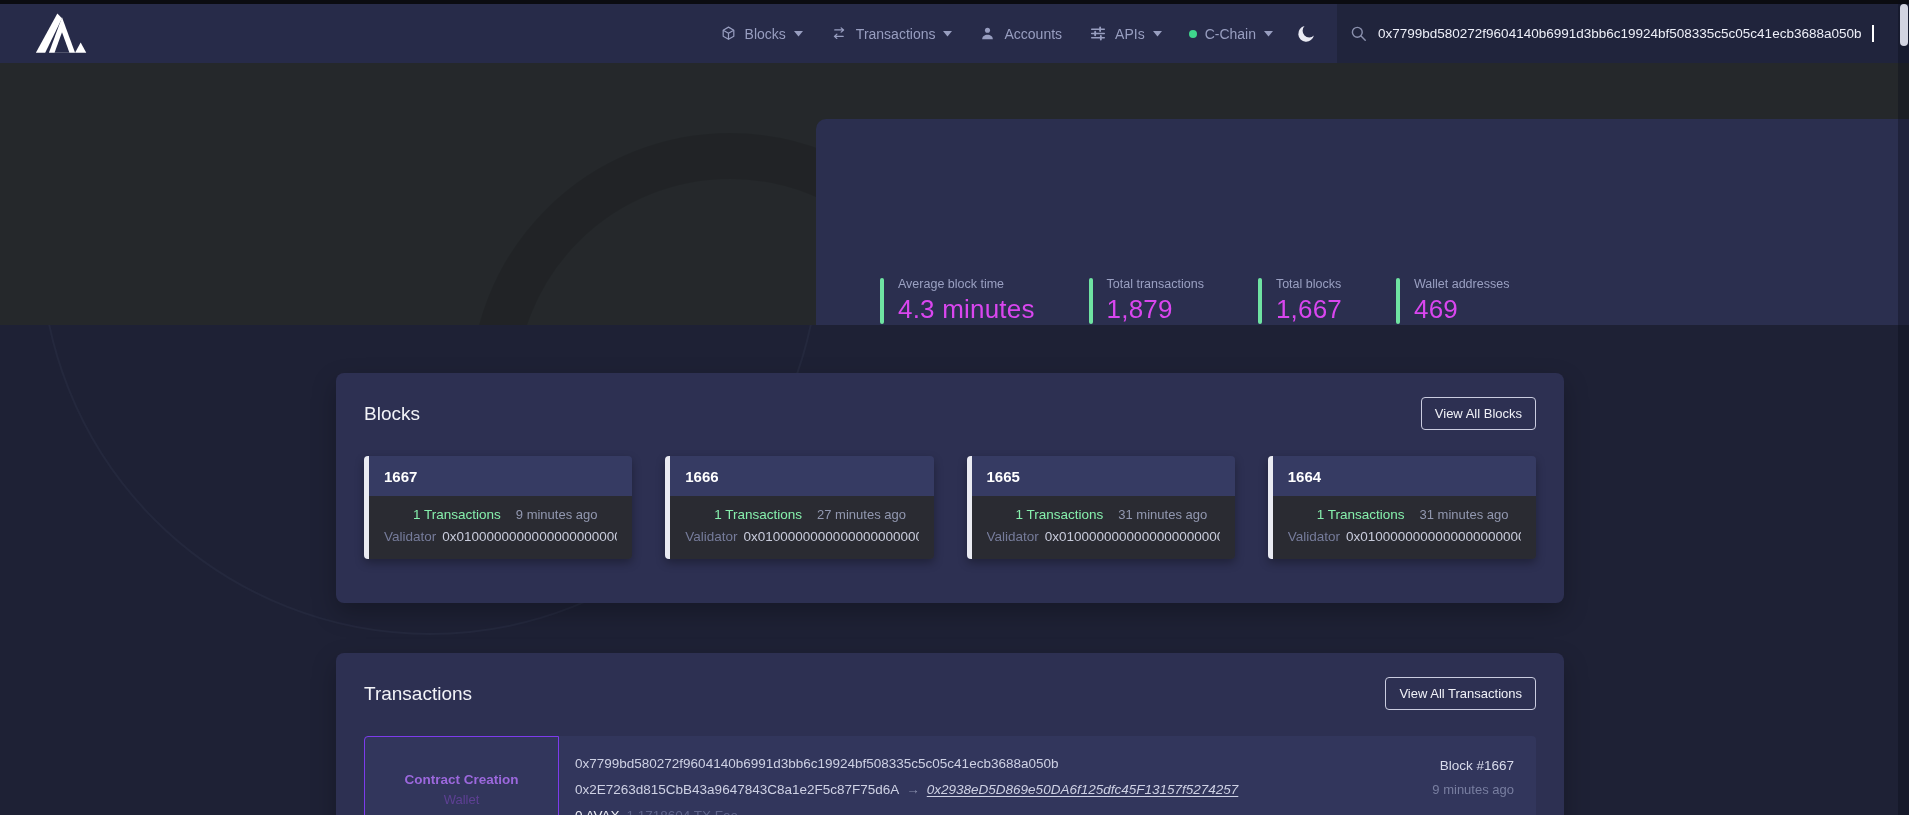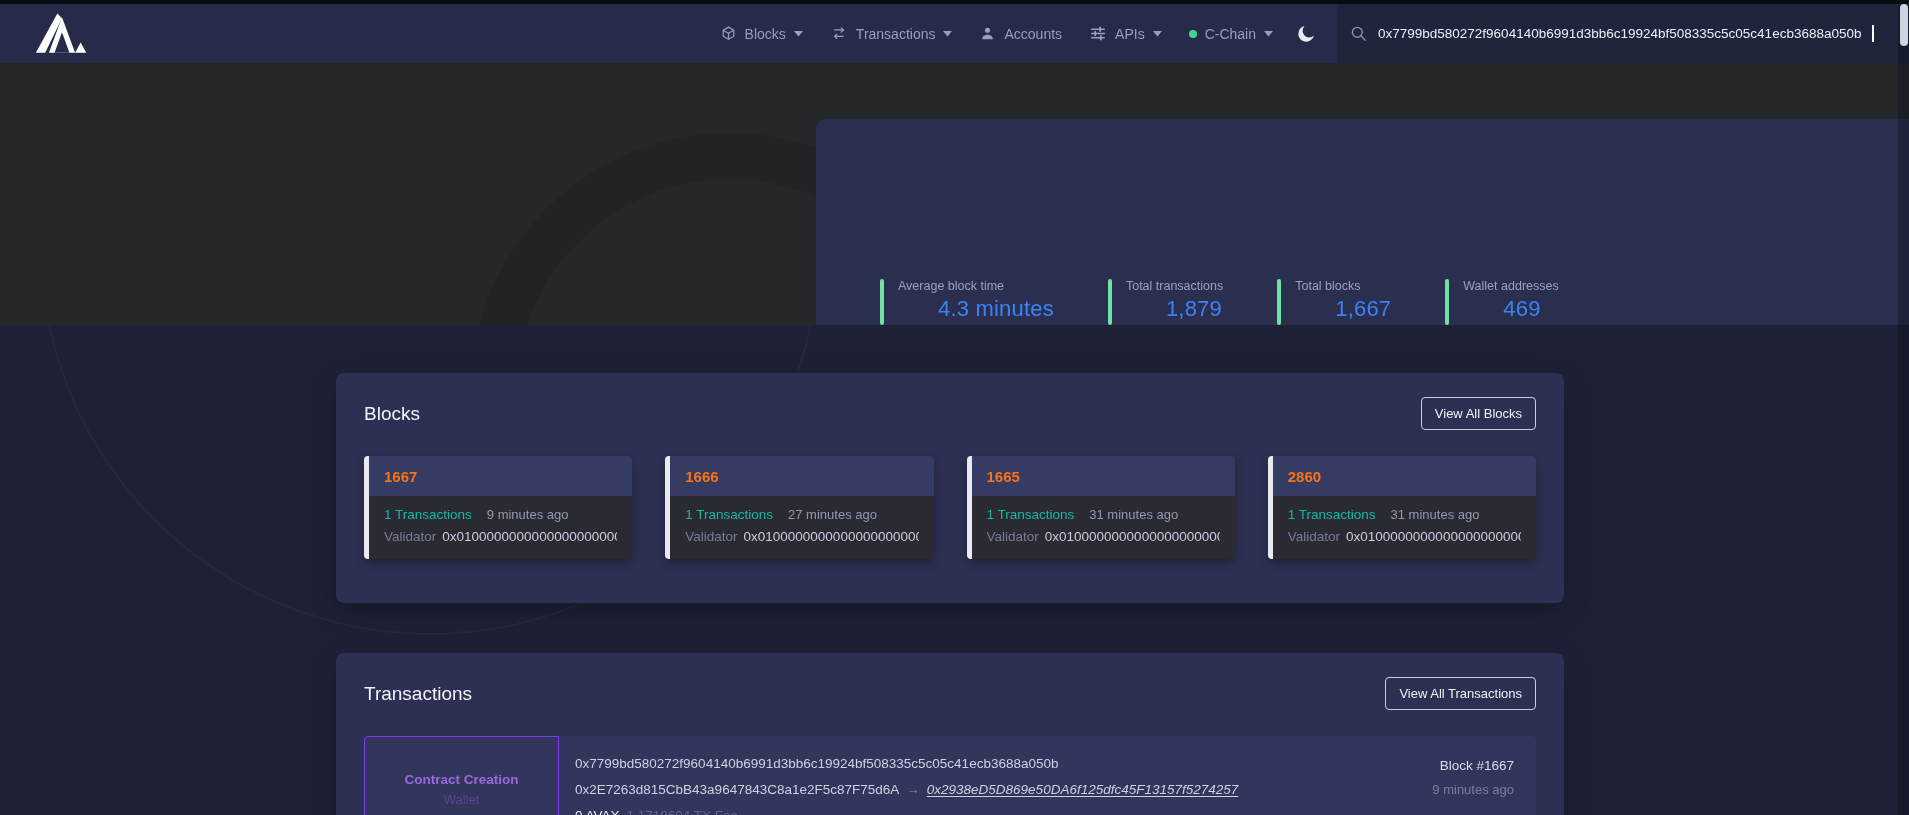--- a/index.html
+++ b/index.html
@@ -44,21 +44,21 @@
   .hero-ring{ position:absolute; left:470px; top:70px; width:520px; height:520px;
     border-radius:50%; border:46px solid rgba(0,0,0,0.10); }
   .stats-panel{
     position:absolute; left:816px; right:0; top:56px; bottom:0;
     background:#2b2f4f; border-radius:10px 0 0 0;
     display:flex; align-items:flex-end; padding-left:64px; gap:54px;
   }
   .stat{ display:flex; gap:14px; }
   .stat-accent{ width:4px; height:46px; border-radius:2px; background:var(--accent-green); align-self:center; }
   .stat-label{ font-size:12.5px; color:#9aa0c2; }
-  .stat-value{ font-size:22px; font-weight:300; color:#3b82f6; margin-top:3px; letter-spacing:.2px;margin-left:40px; }
+  .stat-value{ font-size:26px; font-weight:300; color:#d946ef; margin-top:3px; letter-spacing:.2px; }
   
   .content{ position:relative; height:490px; background:#1e2135; padding-top:48px; overflow:hidden; }
   .bg-ring{ position:absolute; left:40px; top:-470px; width:780px; height:780px;
     border-radius:50%; border:2px solid rgba(160,170,220,0.05); }
   .card{
     position:relative; margin-left:336px; width:1228px; background:#2d3052;
     border-radius:8px; box-shadow:0 10px 24px rgba(0,0,0,0.25); padding:24px 28px;
   }
   .card-header{ display:flex; justify-content:space-between; align-items:center; }
   .card-title{ font-size:19px; font-weight:500; color:#f2f3f8; }
@@ -68,24 +68,24 @@
     padding:8px 13px; border-radius:4px; cursor:pointer;
   }
   
   .blocks-card{ height:230px; }
   .block-grid{ margin-top:26px; display:grid; grid-template-columns:repeat(4,1fr); gap:33px; }
   .block-card{ height:103px; display:flex; border-radius:4px; overflow:hidden;
     box-shadow:0 4px 10px rgba(0,0,0,0.3); cursor:pointer; }
   .block-accent{ width:5px; background:#eaebf2; flex:none; }
   .block-main{ flex:1; display:flex; flex-direction:column; min-width:0; }
   .block-head{ height:40px; background:#363b63; display:flex; align-items:center;
-    padding-left:15px; font-size:15px; font-weight:bold; color:#f97316; }
+    padding-left:15px; font-size:15px; font-weight:bold; color:#ffffff; }
   .block-body{ flex:1; background:#2a2b32; padding:11px 15px; min-width:0; }
   .block-line1{ display:flex; align-items:baseline; gap:15px; }
-  .block-txs{ font-size:13.5px; color:#14b8a6; }
+  .block-txs{ font-size:13.5px; color:#86efac;margin-left:29px; }
   .block-age{ font-size:13px; color:#9298b0; }
   .block-line2{ margin-top:7px; font-size:13.5px; white-space:nowrap; overflow:hidden; }
   .validator-label{ color:#767c9b; }
   .validator-addr{ color:#c9ccdc; margin-left:6px; }
   
   .tx-card{ margin-top:50px; height:300px; }
   .tx-row{ margin-top:26px; display:flex; min-height:120px; background:#32365c; border-radius:4px; }
   .tx-status{
     width:195px; flex:none; border:1.5px solid var(--accent-purple); border-radius:4px 0 0 4px;
     display:flex; flex-direction:column; align-items:center; justify-content:center;
@@ -274,21 +274,21 @@
             <div class="block-line2">
               <span class="validator-label">Validator</span><span class="validator-addr">0x0100000000000000000000...</span>
             </div>
           </div>
         </div>
       </div>
 
       <div class="block-card">
         <div class="block-accent"></div>
         <div class="block-main">
-          <div class="block-head">2860</div>
+          <div class="block-head">1664</div>
           <div class="block-body">
             <div class="block-line1">
               <span class="block-txs">1 Transactions</span>
               <span class="block-age">31 minutes ago</span>
             </div>
             <div class="block-line2">
               <span class="validator-label">Validator</span><span class="validator-addr">0x0100000000000000000000...</span>
             </div>
           </div>
         </div>

